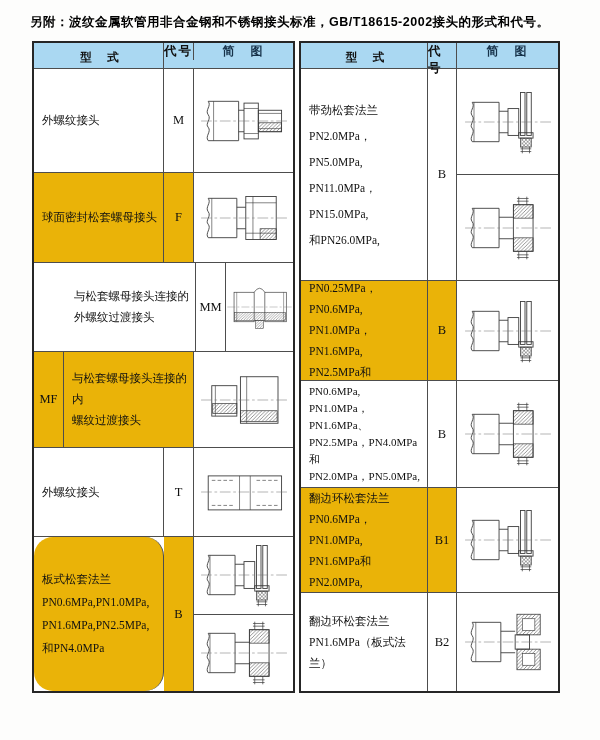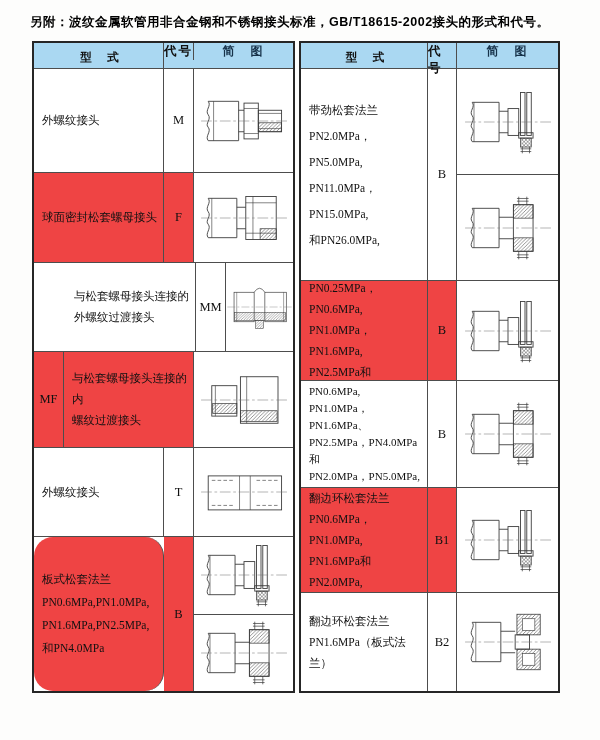--- a/index.html
+++ b/index.html
@@ -40,21 +40,21 @@
   .t-right .cell.type{width:127px;}
   .t-right .cell.code{width:29px;}
   .cell.diag{flex:1;flex-direction:column;align-items:stretch;padding:0;}
   .cell.type{
     font-family:"Liberation Serif", serif;font-size:11.5px;line-height:21px;
     padding:4px 4px 4px 8px;white-space:pre-line;color:#111;
   }
   .cell.code{
     font-family:"Liberation Serif", serif;font-size:12.5px;justify-content:center;color:#111;
   }
-  .hl{background:#ef4444;}
+  .hl{background:#eab308;}
   .diag-sub{
     flex:1;display:flex;align-items:center;justify-content:center;
     border-bottom:1px solid #4d4d4d;background:#fff;min-height:0;
   }
   .diag-sub:last-child{border-bottom:none;}
   .diag-sub svg{display:block;}
   
   .t-left  .row:nth-child(2){height:104px;}
   .t-left  .row:nth-child(3){height:90px;}
   .t-left  .row:nth-child(4){height:89px;padding-left:32px;}

